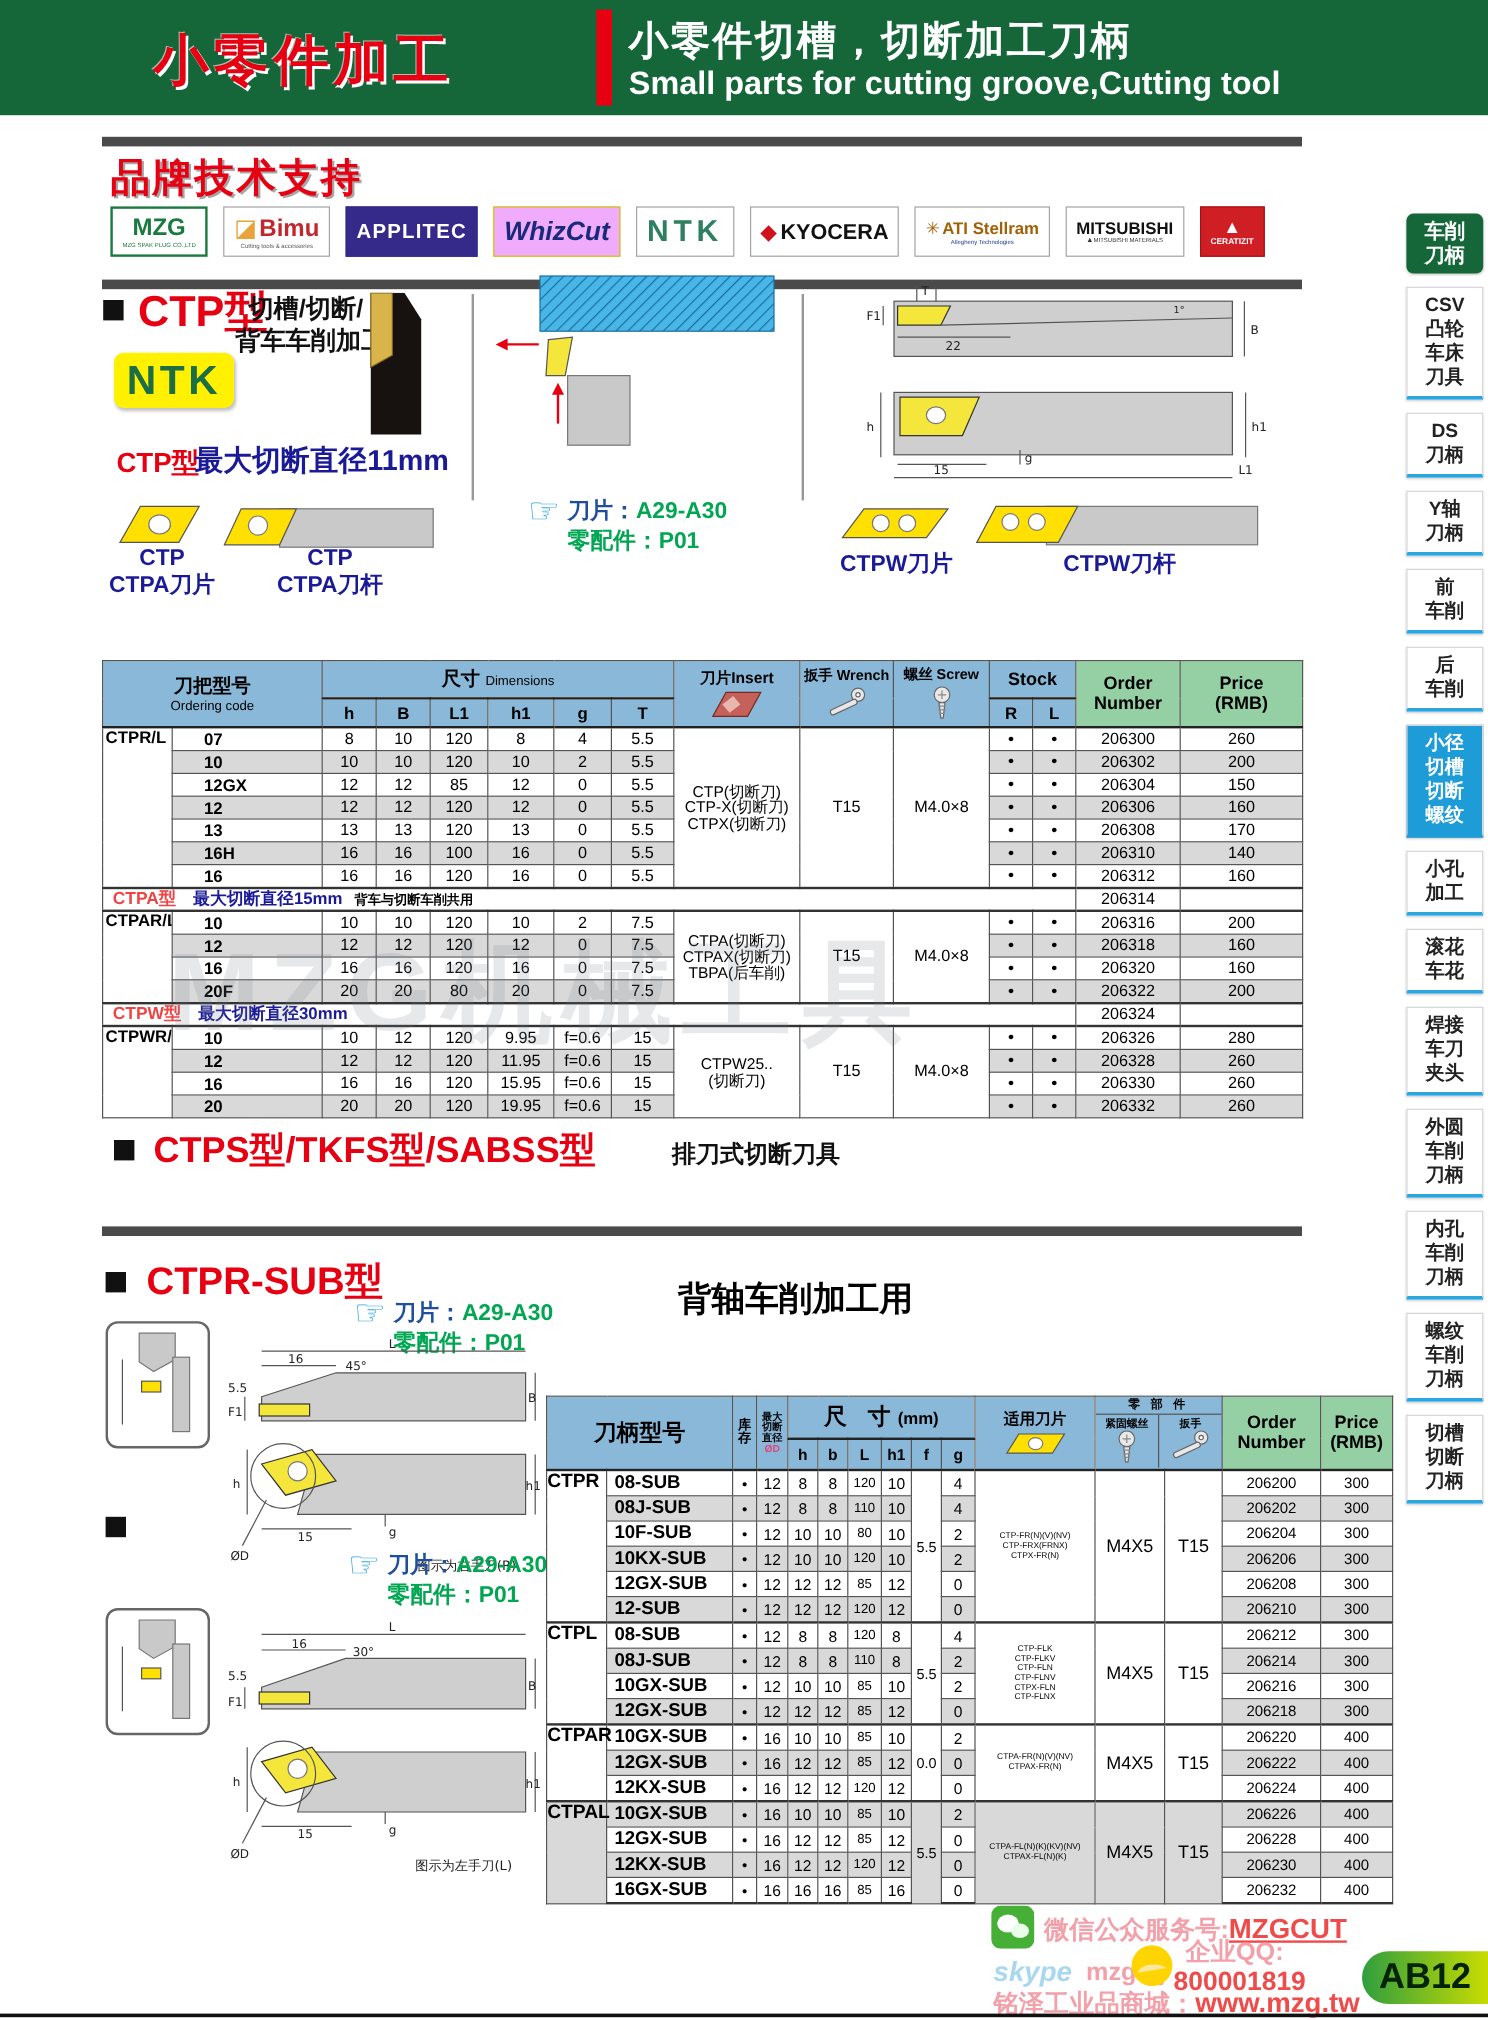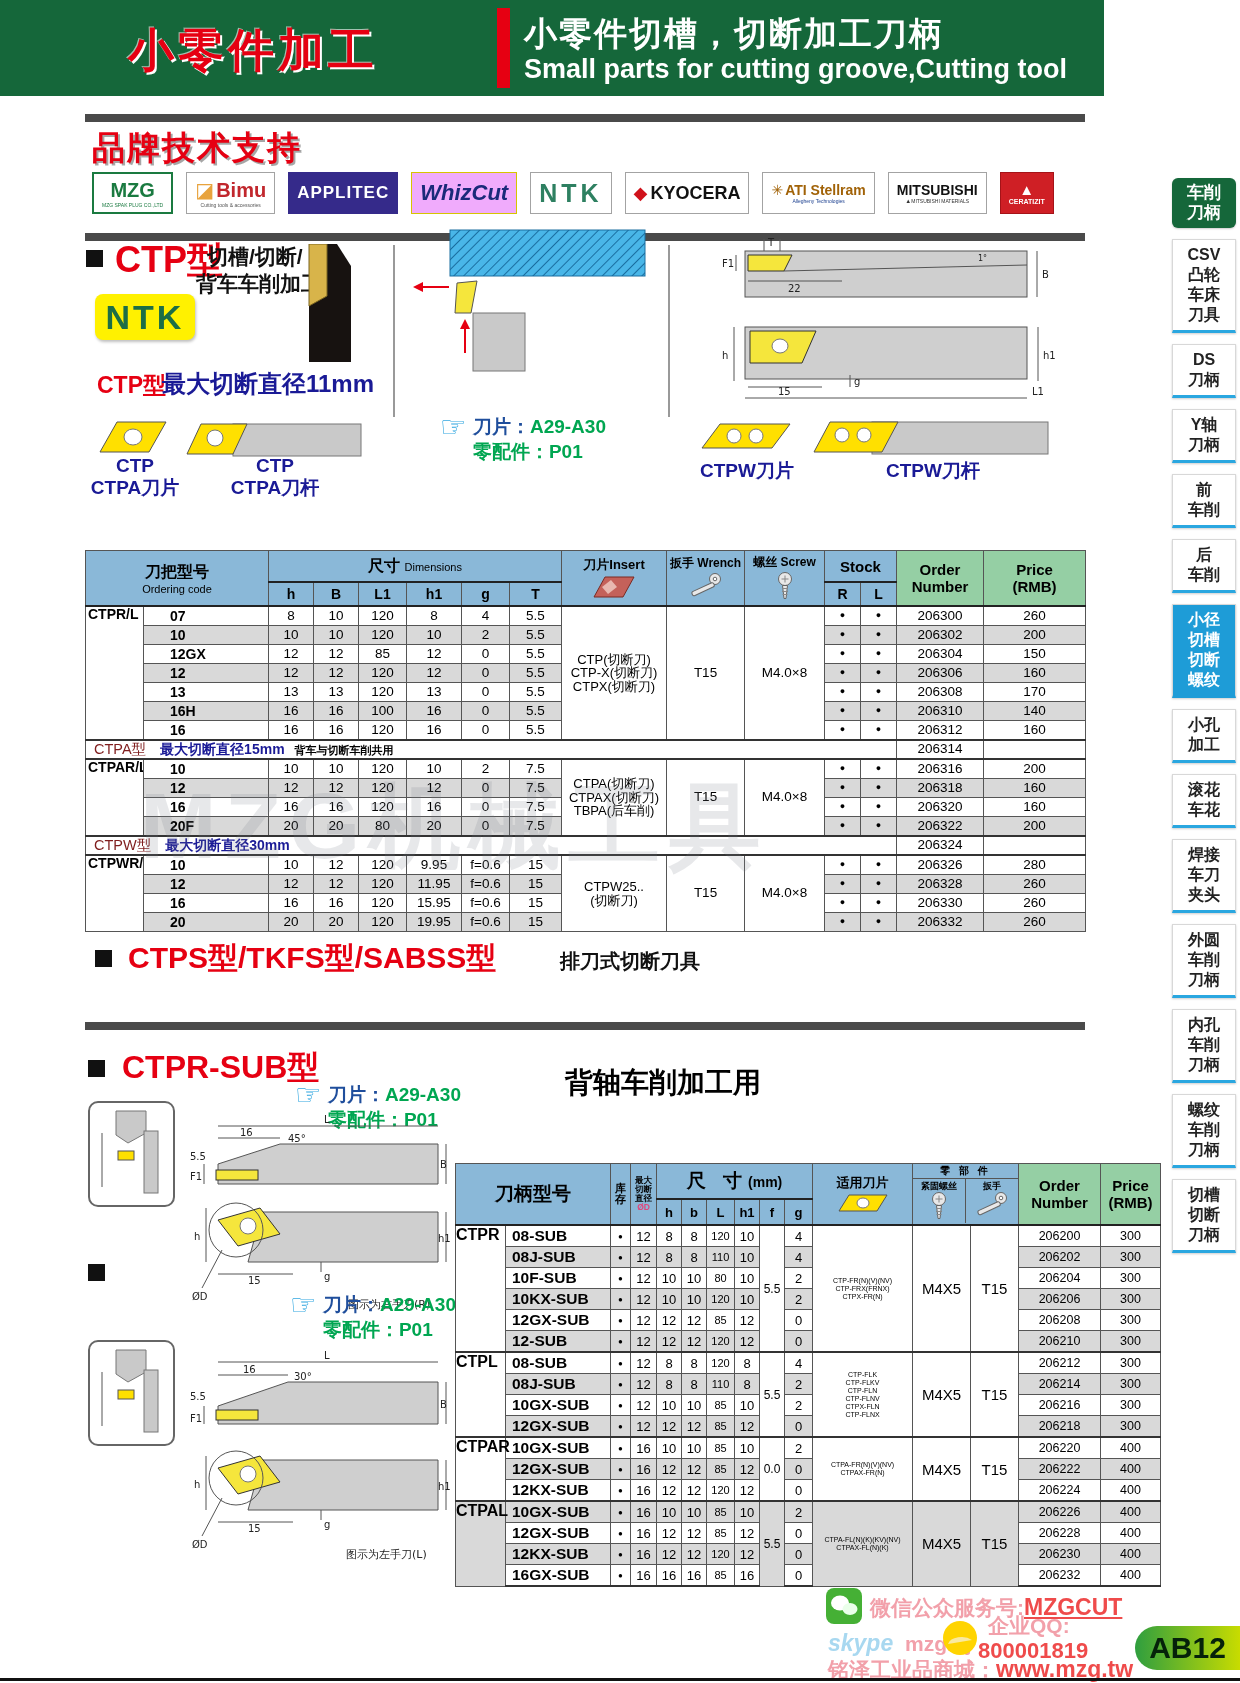--- a/index.html
+++ b/index.html
@@ -1,21 +1,21 @@
 <!DOCTYPE html>
 <html><head>
 <meta charset="utf-8">
 <style>
   html,body{margin:0;padding:0;background:#fff;}
   .page{position:relative;width:1240px;height:1683px;background:#fff;overflow:hidden;
         font-family:"Liberation Sans","DejaVu Sans",sans-serif;}
   .abs{position:absolute;}
   .rule{left:85px;width:1000px;height:8px;background:#4a4a4a;}
   
-  .hband{left:0;top:0;width:1104px;height:96px;background:#15673a;}
+  .hband{left:0;top:0;width:1240px;height:96px;background:#15673a;}
   .htitle{left:128px;top:20px;font-size:46px;font-weight:bold;color:#e60012;
           text-shadow:2px 2px 0 #ffffff, -1px -1px 0 rgba(255,255,255,.6);letter-spacing:4px;}
   .hbar{left:497px;top:8px;width:13px;height:80px;background:#e60012;}
   .hsubcn{left:524px;top:12px;font-size:33px;font-weight:bold;color:#fff;letter-spacing:2px;}
   .hsuben{left:524px;top:54px;font-size:27px;font-weight:bold;color:#fff;}
   .brandtitle{left:92px;top:126px;font-size:33px;font-weight:bold;color:#e60012;
               text-shadow:2px 2px 0 rgba(0,0,0,.35);letter-spacing:2px;}
   .brandrow{left:92px;top:172px;height:42px;display:flex;gap:13px;align-items:stretch;}
   .brand{display:flex;flex-direction:column;align-items:center;justify-content:center;
          border:1px solid #a3a3a3;background:#fff;padding:0 8px;box-sizing:border-box;}
@@ -59,21 +59,21 @@
   .t1 .h-cn{font-size:16px;} .t1 .h-en{font-size:11px;font-weight:normal;}
   .t1 .gr{background:#95cfa4;font-size:15px;line-height:17px;}
   .t1 td{height:18px;font-size:13.5px;line-height:1.05;}
   .t1 .gcode{font-weight:bold;text-align:left;vertical-align:top;font-size:14px;background:#fff;}
   .t1 .size{font-weight:bold;text-align:left;padding-left:26px;font-size:14px;}
   .t1 .ins{font-size:13px;background:#fff;}
   .t1 tr.alt td{background:#d9d9d9;}
   .t1 .dot{font-size:9px;}
   .t1 .band td{background:#fff;height:17px;border-top:2px solid #333;border-bottom:2px solid #333;}
   .bandcell{text-align:left;padding-left:8px;}
-  .b-red{color:#7f1d1d;font-weight:normal;font-size:14.5px;margin-right:14px;}
+  .b-red{color:#ef4444;font-weight:bold;font-size:14.5px;margin-right:14px;}
   .b-navy{color:#1a1a96;font-weight:bold;font-size:14px;margin-right:10px;}
   .b-small{font-size:11px;font-weight:bold;}
   .t2{left:455px;top:1163px;width:705px;}
   .t2 thead th{background:#8ab8d8;font-weight:bold;border-bottom:2px solid #222;}
   .t2 thead tr:first-child th{height:34px;}
   .t2 .dimh{height:24px;font-size:13px;}
   .t2 .big{font-size:19px;}
   .t2 .vert{font-size:11px;line-height:11px;padding:0;}
   .t2 .od div{font-size:8.5px;line-height:9px;font-weight:bold;}
   .t2 .odred{color:#e0457b;}

